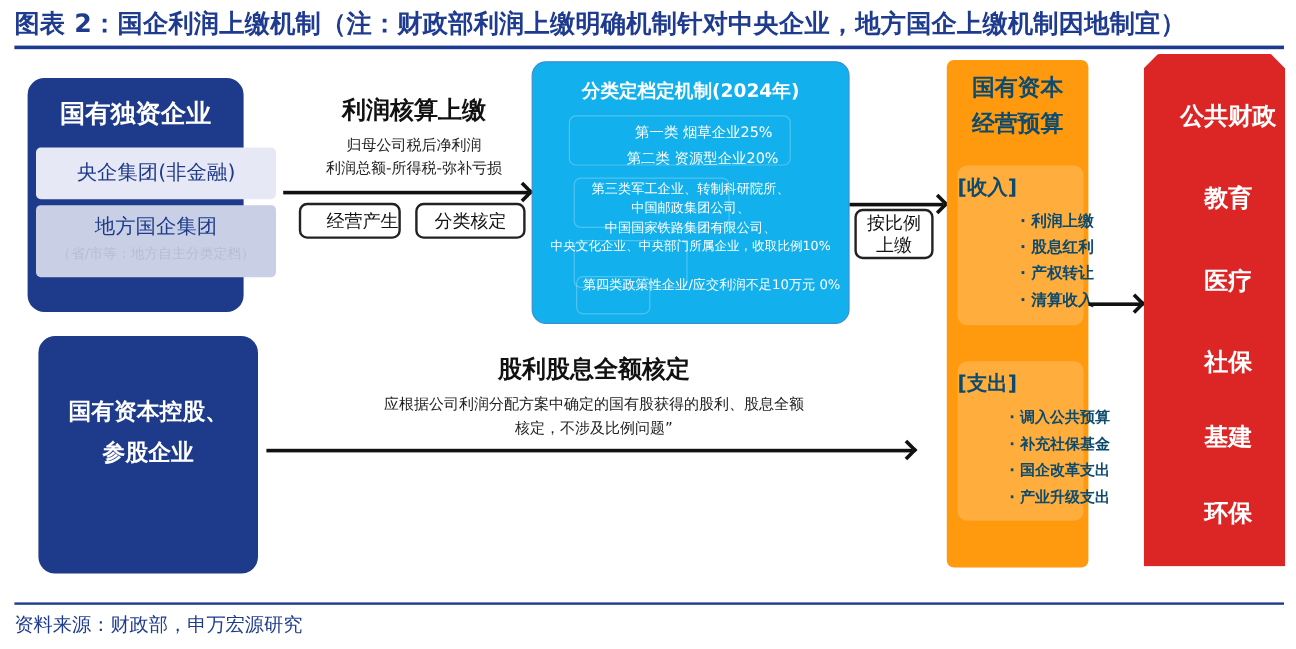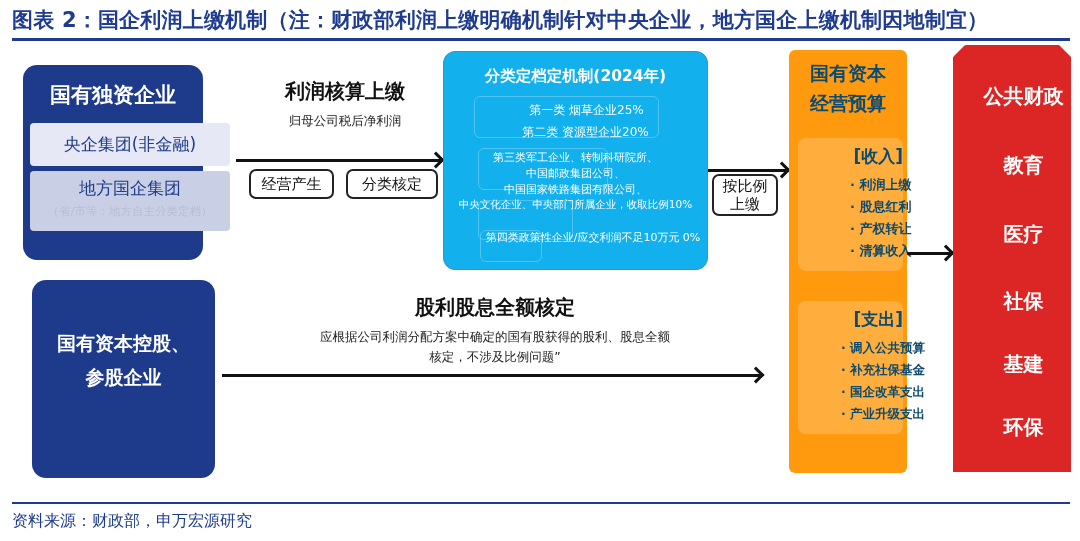--- a/index.html
+++ b/index.html
@@ -24,35 +24,35 @@
   
   .mid-label { position: absolute; text-align: center; }
   #profit-calc { left: 245px; top: 78px; width: 200px; }
   #profit-calc .h { font-size: 20px; font-weight: bold; color: #111; }
   #profit-calc .s { font-size: 12.5px; color: #222; margin-top: 6px; line-height: 19px; }
 
   .arrow { position: absolute; height: 3px; background: #111; }
   .arrow::after { content: ""; position: absolute; right: -2px; top: -5px; width: 9px; height: 9px; border-top: 3px solid #111; border-right: 3px solid #111; transform: rotate(45deg); }
 
   .pill { position: absolute; border: 2px solid #222; border-radius: 7px; background: #fff; text-align: center; font-size: 15px; font-family: "DejaVu Serif", "Liberation Serif", serif; color: #111; }
-  #pill-op { left: 249px; top: 169px; width: 85px; height: 30px; line-height: 26px; }
+  #pill-op { left: 249px; top: 169px; width: 85px; height: 30px; line-height: 26px; text-align: right; }
   #pill-cls { left: 346px; top: 169px; width: 92px; height: 30px; line-height: 26px; }
   #pill-ratio { left: 712px; top: 174px; width: 66px; height: 42px; line-height: 18px; padding-top: 1px; }
 
   
   #box-class { left: 443px; top: 51px; width: 265px; height: 219px; background: #12b0ec; border-radius: 12px; color: #fff; border: 1px solid #3b8fd0; }
   #box-class .h { position: absolute; left: 0; width: 100%; top: 14px; text-align: center; font-size: 15.5px; font-weight: bold; }
   .ghost { position: absolute; border: 1px solid rgba(255,255,255,0.25); border-radius: 6px; }
   .cls-line { position: absolute; left: 0; width: 100%; text-align: center; font-size: 11px; color: #fff; white-space: nowrap; }
 
   
   #box-budget { left: 789px; top: 50px; width: 118px; height: 423px; background: #ff9a0f; border-radius: 6px; color: #0c4a6e; }
   #box-budget .h { position: absolute; left: 0; width: 100%; top: 8px; text-align: center; font-size: 19px; font-weight: bold; line-height: 30px; }
   .sub-panel { position: absolute; left: 9px; width: 105px; background: #ffad3d; border-radius: 8px; }
-  .sub-panel .sh { text-align: right; font-size: 17px; font-weight: bold; margin-top: 7px; margin-bottom: 6px; }
+  .sub-panel .sh { text-align: left; font-size: 17px; font-weight: bold; margin-top: 7px; margin-bottom: 6px; }
   .sub-panel .it { font-size: 13px; font-weight: bold; line-height: 22px; white-space: nowrap; padding-left: 10px; margin-left: 42px; }
   #panel-in { top: 88px; height: 133px; }
   #panel-out { top: 251px; height: 133px; }
   #panel-out .it { padding-left: 1px; font-size: 12.5px; }
 
   
   #box-public { left: 953px; top: 45px; width: 141px; height: 427px; background: #dc2626; color: #fff;
     clip-path: polygon(12px 0, 106px 0, 118px 12px, 118px 100%, 0 100%, 0 12px); border-radius: 14px 0 0 0; }
   .pub-item { position: absolute; left: 0; width: 100%; text-align: center; font-size: 20px; font-weight: bold; }
 
@@ -78,20 +78,21 @@
   <div class="inner-light" id="central">央企集团(非金融)</div>
   <div class="inner-light" id="local">
     <div class="l1">地方国企集团</div>
     <div class="l2">（省/市等：地方自主分类定档）</div>
   </div>
 </div>
 
 <div class="mid-label" id="profit-calc">
   <div class="h">利润核算上缴</div>
   <div class="s">归母公司税后净利润</div>
+  <div class="s" style="margin-top:0">利润总额-所得税-弥补亏损</div>
 </div>
 <div class="arrow" style="left:236px; top:159px; width:204px;"></div>
 <div class="pill" id="pill-op">经营产生</div>
 <div class="pill" id="pill-cls">分类核定</div>
 
 <div class="box" id="box-class">
   <div class="h">分类定档定机制(2024年)</div>
   <div class="ghost" style="left:30px; top:44px; width:185px; height:42px;"></div>
   <div class="ghost" style="left:34px; top:96px; width:130px; height:42px;"></div>
   <div class="ghost" style="left:34px; top:148px; width:95px; height:40px;"></div>

